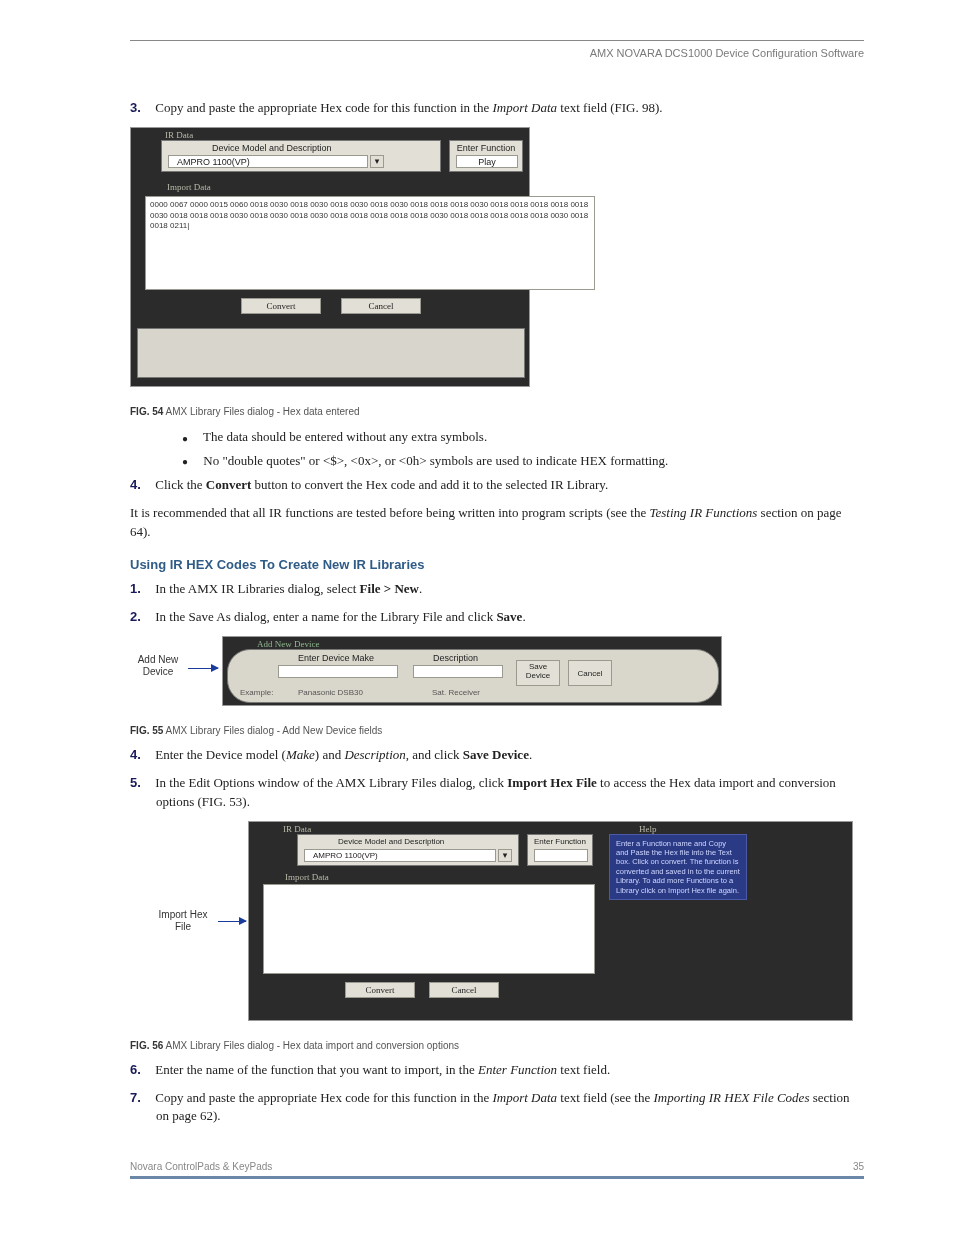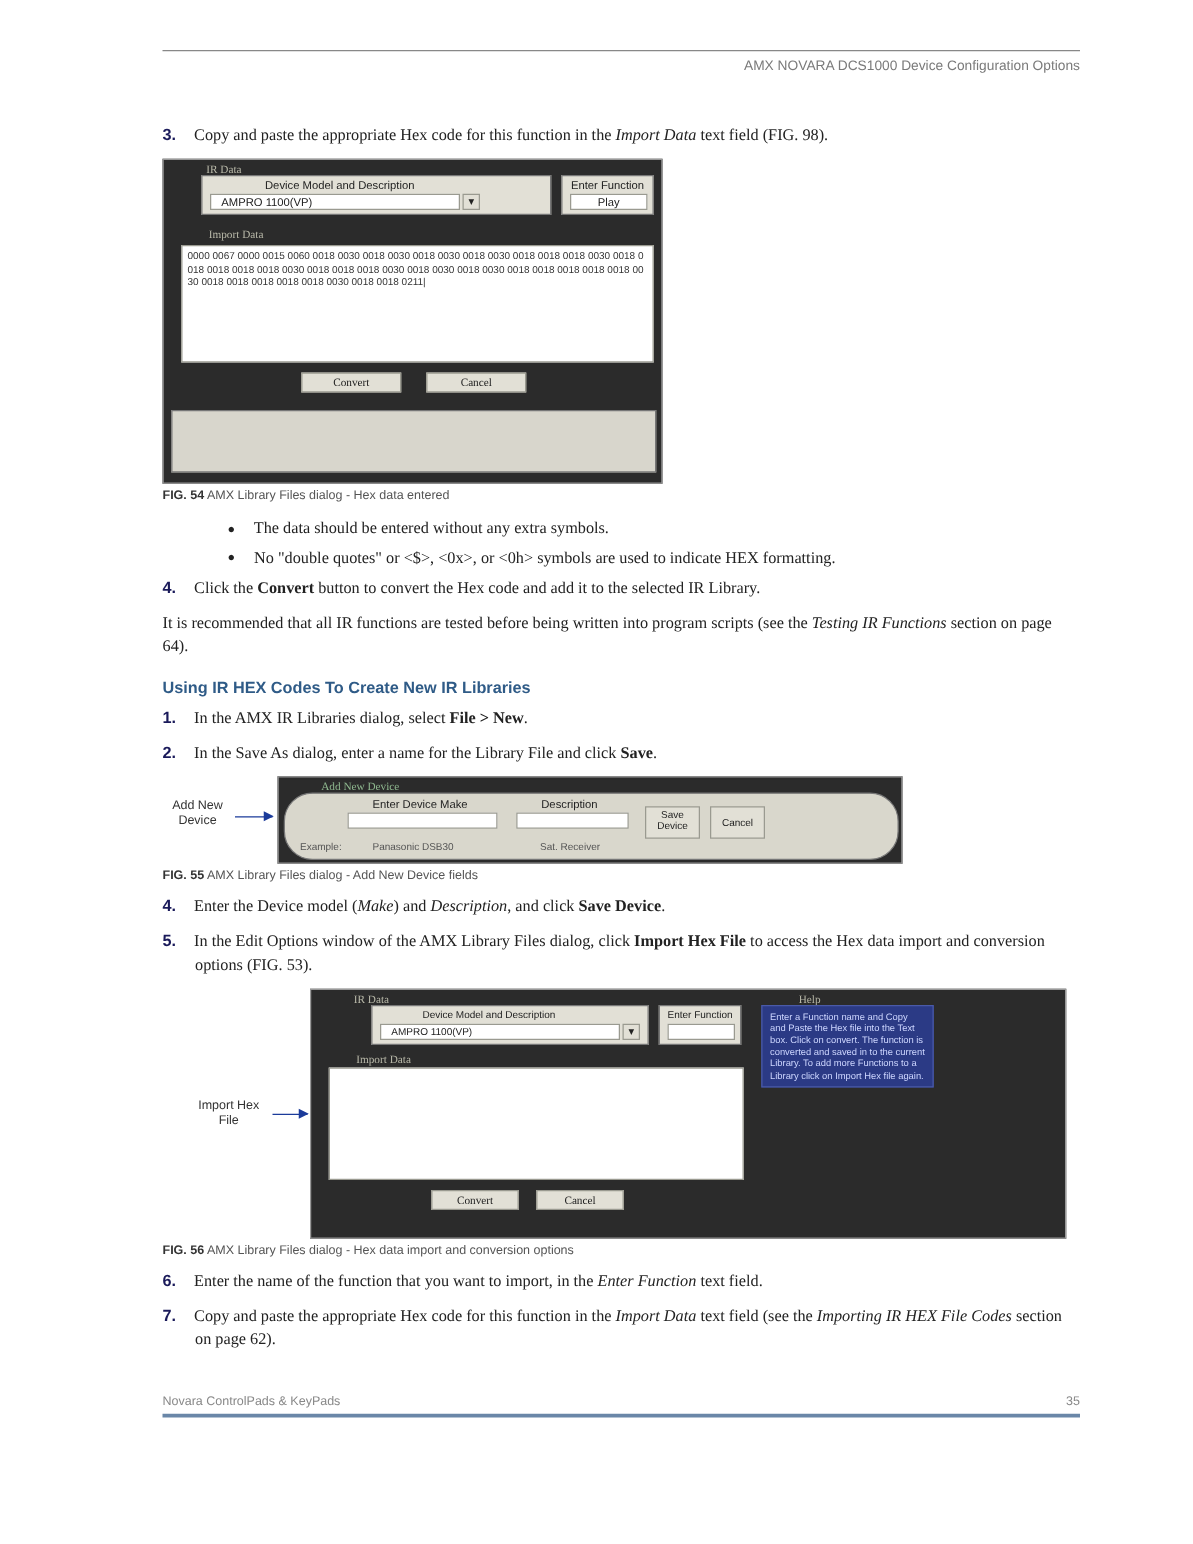--- a/index.html
+++ b/index.html
@@ -61,21 +61,21 @@
   .fig-wrap { margin: 8px 0 4px 0; }
   .fig-img {
     border: 1px solid #999;
     background: #2f2f2f;
     display: block;
   }
   .fig-cap {
     font-family: Arial, Helvetica, sans-serif;
     font-size: 10px;
     color: #555;
-    margin: 4px 0 10px 0;
+    margin: 19px 0 10px 0;
   }
   .fig-cap b { color: #333; }
   
   .fig54 {
     width: 400px; height: 260px; position: relative;
     background: #2b2b2b;
   }
   .panel {
     position: absolute;
     border: 1px solid #777;
@@ -173,21 +173,21 @@
     color: #888;
   }
   .footer .pg { color: #888; }
   em { font-style: italic; }
   b.body { font-family: inherit; }
 </style>
 </head>
 <body>
 
 <div class="rule-top"></div>
-<div class="header-line">AMX NOVARA DCS1000 Device Configuration Options</div>
+<div class="header-line">AMX NOVARA DCS1000 Device Configuration Software</div>
 
 <div class="content">
 
   <div class="ol-item">
     <span class="ol-num">3.</span>
     <span>Copy and paste the appropriate Hex code for this function in the </span><em>Import Data</em><span> text field (FIG. 98).</span>
   </div>
 
   <div class="fig-wrap">
     <div class="fig-img fig54">
@@ -195,21 +195,21 @@
       <div class="panel" style="left:30px;top:12px;width:280px;height:32px">
         <div style="position:absolute;left:50px;top:2px;font-size:9px">Device Model and Description</div>
         <div class="field" style="position:absolute;left:6px;top:14px;width:200px;height:13px">AMPRO 1100(VP)</div>
         <div class="btn" style="position:absolute;left:208px;top:14px;width:14px;height:13px;padding:0">▾</div>
       </div>
       <div class="panel" style="left:318px;top:12px;width:74px;height:32px">
         <div style="position:absolute;width:100%;text-align:center;top:2px;font-size:9px">Enter Function</div>
         <div class="field" style="position:absolute;left:6px;top:14px;width:62px;height:13px;text-align:center">Play</div>
       </div>
       <div class="panel-label" style="left:8px;top:54px">Import Data</div>
-      <div class="ta" style="position:absolute;left:14px;top:68px;width:378px;height:94px">0000 0067 0000 0015 0060 0018 0030 0018 0030 0018 0030 0018 0030 0018 0018 0018 0030 0018 0018 0018 0018 0018 0030 0018 0018 0018 0030 0018 0030 0018 0030 0018 0018 0018 0018 0018 0030 0018 0018 0018 0018 0018 0030 0018 0018 0211|</div>
+      <div class="ta" style="position:absolute;left:14px;top:68px;width:450px;height:94px">0000 0067 0000 0015 0060 0018 0030 0018 0030 0018 0030 0018 0030 0018 0018 0018 0030 0018 0018 0018 0018 0018 0030 0018 0018 0018 0030 0018 0030 0018 0030 0018 0018 0018 0018 0018 0030 0018 0018 0018 0018 0018 0030 0018 0018 0211|</div>
       <div class="btn" style="position:absolute;left:110px;top:170px;width:80px">Convert</div>
       <div class="btn" style="position:absolute;left:210px;top:170px;width:80px">Cancel</div>
 
       <div class="panel" style="left:6px;top:200px;width:388px;height:50px;background:#d8d6cc"></div>
     </div>
     <div class="fig-cap"><b>FIG. 54</b><span>  AMX Library Files dialog - Hex data entered</span></div>
   </div>
 
   <div class="bullet-row">
     <span class="bullet-dot">●</span>

